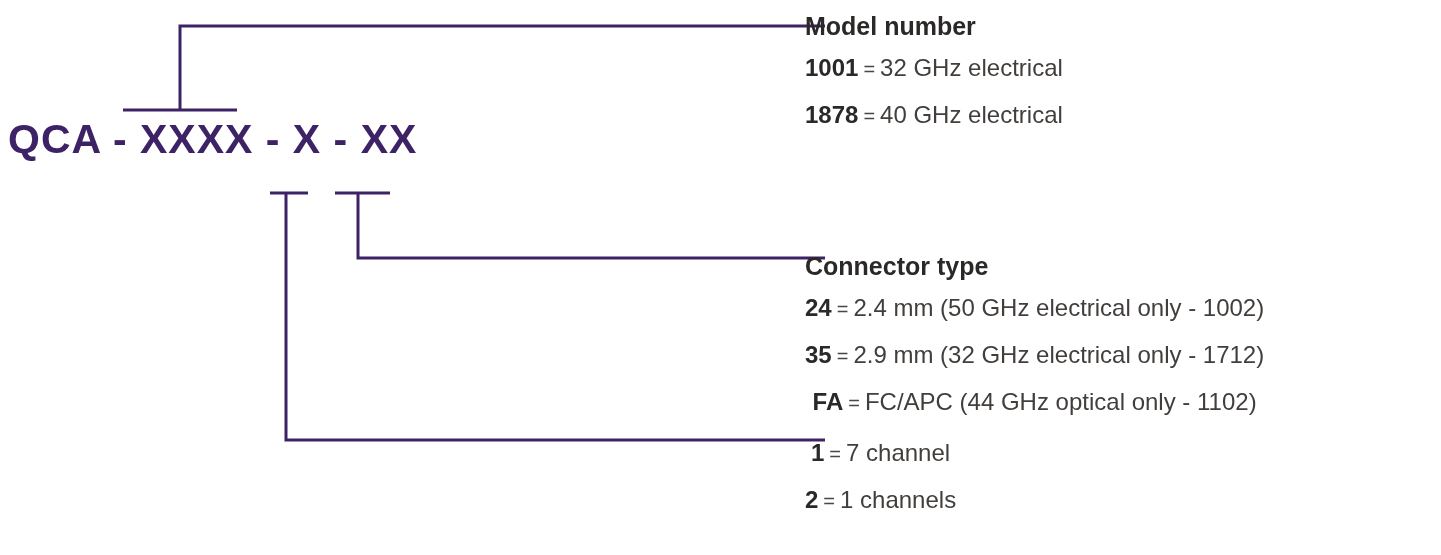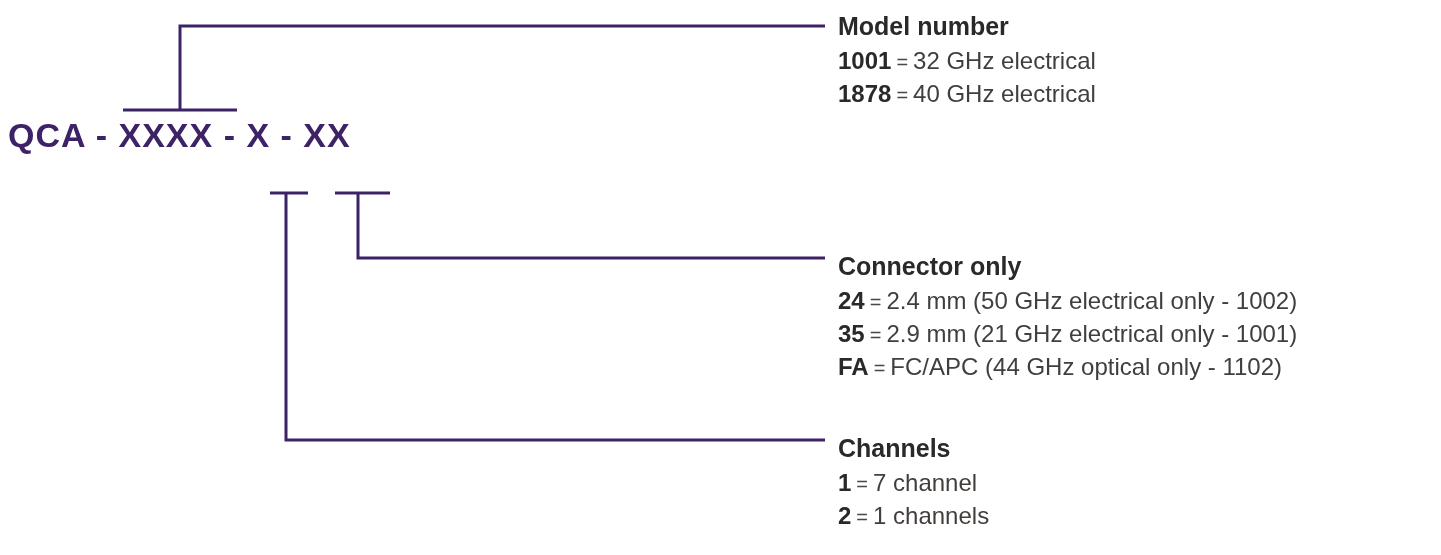--- a/index.html
+++ b/index.html
@@ -12,47 +12,48 @@
     position: relative;
     width: 1441px;
     height: 555px;
     background: #ffffff;
     overflow: hidden;
   }
   .code {
     position: absolute;
     left: 8px;
     top: 116px;
-    font-size: 34px;
+    font-size: 41px;
     font-weight: bold;
     letter-spacing: 1px;
     color: #3d2366;
     white-space: nowrap;
   }
   .lines {
     position: absolute;
     left: 0;
     top: 0;
     pointer-events: none;
   }
   .section {
     position: absolute;
-    left: 838px;
+    left: 805px;
     white-space: nowrap;
   }
   .title {
     font-size: 25px;
     font-weight: bold;
     color: #2b2927;
     line-height: 37px;
   }
   .row {
     font-size: 24px;
     color: #413e3c;
-    line-height: 32px;
+    line-height: 46px;
+    text-align: center;
   }
   .key {
     font-weight: bold;
     color: #2b2927;
   }
   .sep {
     font-size: 20px;
     color: #4a4745;
     margin: 0 5px;
   }
@@ -79,34 +80,33 @@
     <div class="title">Model number</div>
     <div class="row">
       <span class="key">1001</span><span class="sep">=</span><span class="val">32 GHz electrical</span>
     </div>
     <div class="row">
       <span class="key">1878</span><span class="sep">=</span><span class="val">40 GHz electrical</span>
     </div>
   </div>
 
   <div class="section" style="top:248px">
-    <div class="title">Connector only</div>
+    <div class="title">Connector type</div>
     <div class="row">
       <span class="key">24</span><span class="sep">=</span><span class="val">2.4 mm (50 GHz electrical only - 1002)</span>
     </div>
     <div class="row">
-      <span class="key">35</span><span class="sep">=</span><span class="val">2.9 mm (21 GHz electrical only - 1001)</span>
+      <span class="key">35</span><span class="sep">=</span><span class="val">2.9 mm (32 GHz electrical only - 1712)</span>
     </div>
     <div class="row">
       <span class="key">FA</span><span class="sep">=</span><span class="val">FC/APC (44 GHz optical only - 1102)</span>
     </div>
   </div>
 
   <div class="section" style="top:430px">
-    <div class="title">Channels</div>
     <div class="row">
       <span class="key">1</span><span class="sep">=</span><span class="val">7 channel</span>
     </div>
     <div class="row">
       <span class="key">2</span><span class="sep">=</span><span class="val">1 channels</span>
     </div>
   </div>
 
 </div>
 

